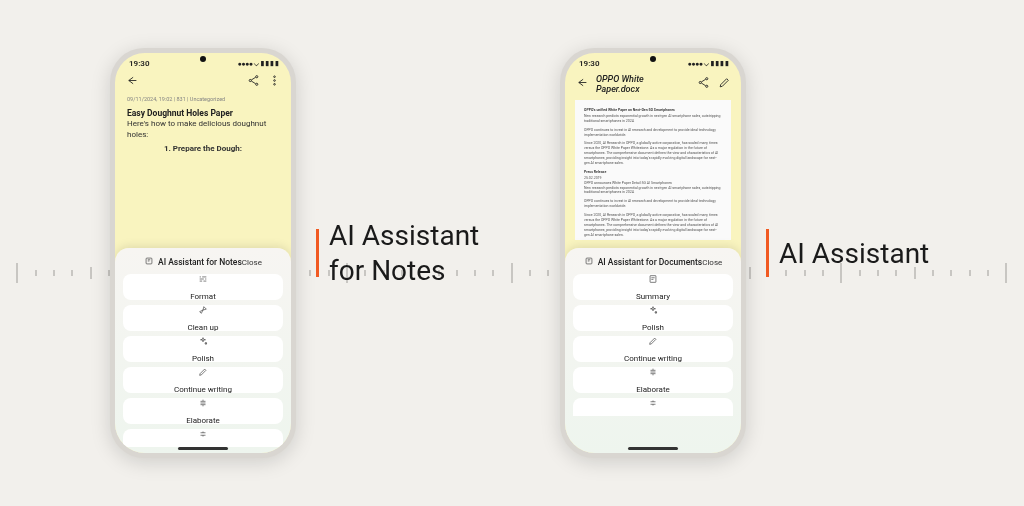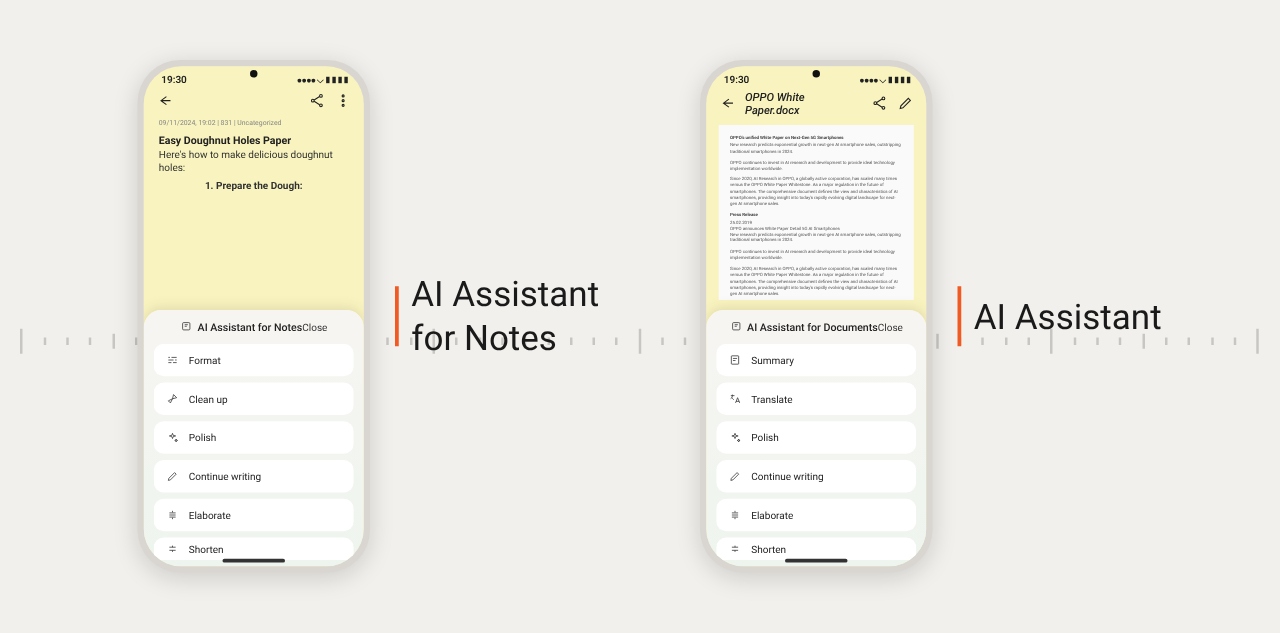--- a/index.html
+++ b/index.html
@@ -168,20 +168,21 @@
     background: #fff;
     border-radius: 8px;
     height: 26px;
     min-height: 26px;
     display: flex;
     align-items: center;
     gap: 8px;
     padding: 0 10px;
     font-size: 8px;
     color: #222;
+    flex-direction: column;
   }
   .sheet-item.partial { height: 18px; min-height: 18px; border-bottom-left-radius: 0; border-bottom-right-radius: 0;}
   .sheet-item .ic {
     width: 10px;
     height: 10px;
     display: flex;
     align-items: center;
     justify-content: center;
     font-size: 9px;
     color: #444;
@@ -441,28 +442,20 @@
                 <svg class="svgicon" viewBox="0 0 24 24">
                   <rect x="5" y="4" width="14" height="16" rx="1"></rect>
                   <path d="M8 9h8M8 13h5"></path>
                 </svg>
               </span>
             <span>Summary</span>
           </div>
           <div class="sheet-item">
             <span class="ic">
                 <svg class="svgicon" viewBox="0 0 24 24">
-                  <path d="M4 6h7M7 4v2c0 4-3 6-3 6M6 10c1 2 4 4 4 4M13 20l4-10 4 10M14 17h6"></path>
-                </svg>
-              </span>
-            <span>Translate</span>
-          </div>
-          <div class="sheet-item">
-            <span class="ic">
-                <svg class="svgicon" viewBox="0 0 24 24">
                   <path d="M12 4l1.5 4L18 9l-4.5 1L12 14l-1.5-4L6 9l4.5-1zM19 15l.7 2 2 .7-2 .7-.7 2-.7-2-2-.7 2-.7z"></path>
                 </svg>
               </span>
             <span>Polish</span>
           </div>
           <div class="sheet-item">
             <span class="ic">
                 <svg class="svgicon" viewBox="0 0 24 24">
                   <path d="M4 20l4-1 11-11-3-3L5 16z"></path>
                 </svg>

